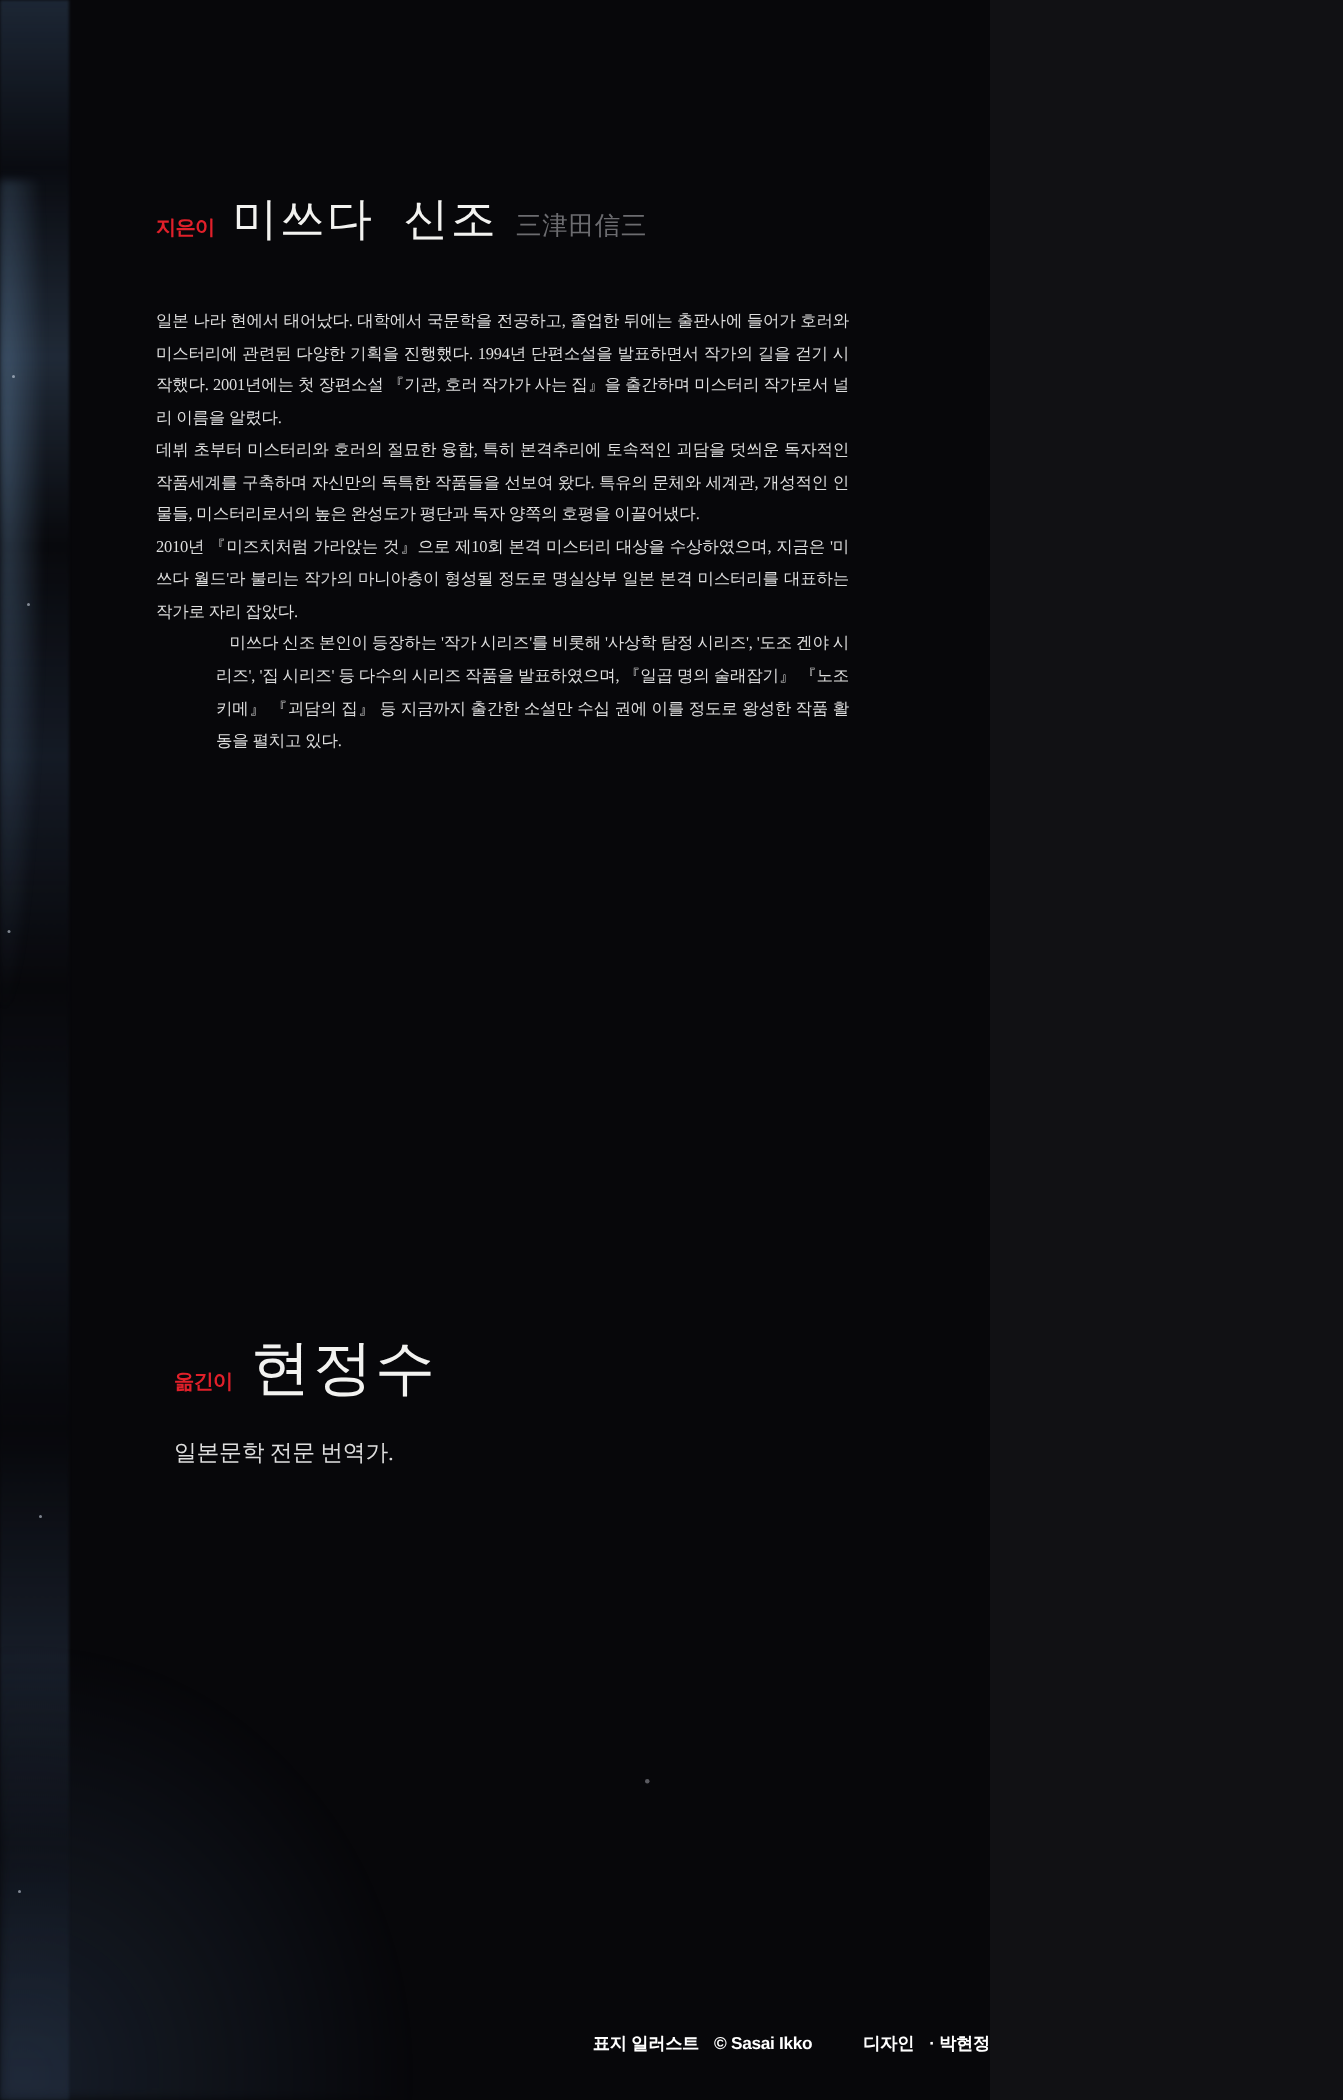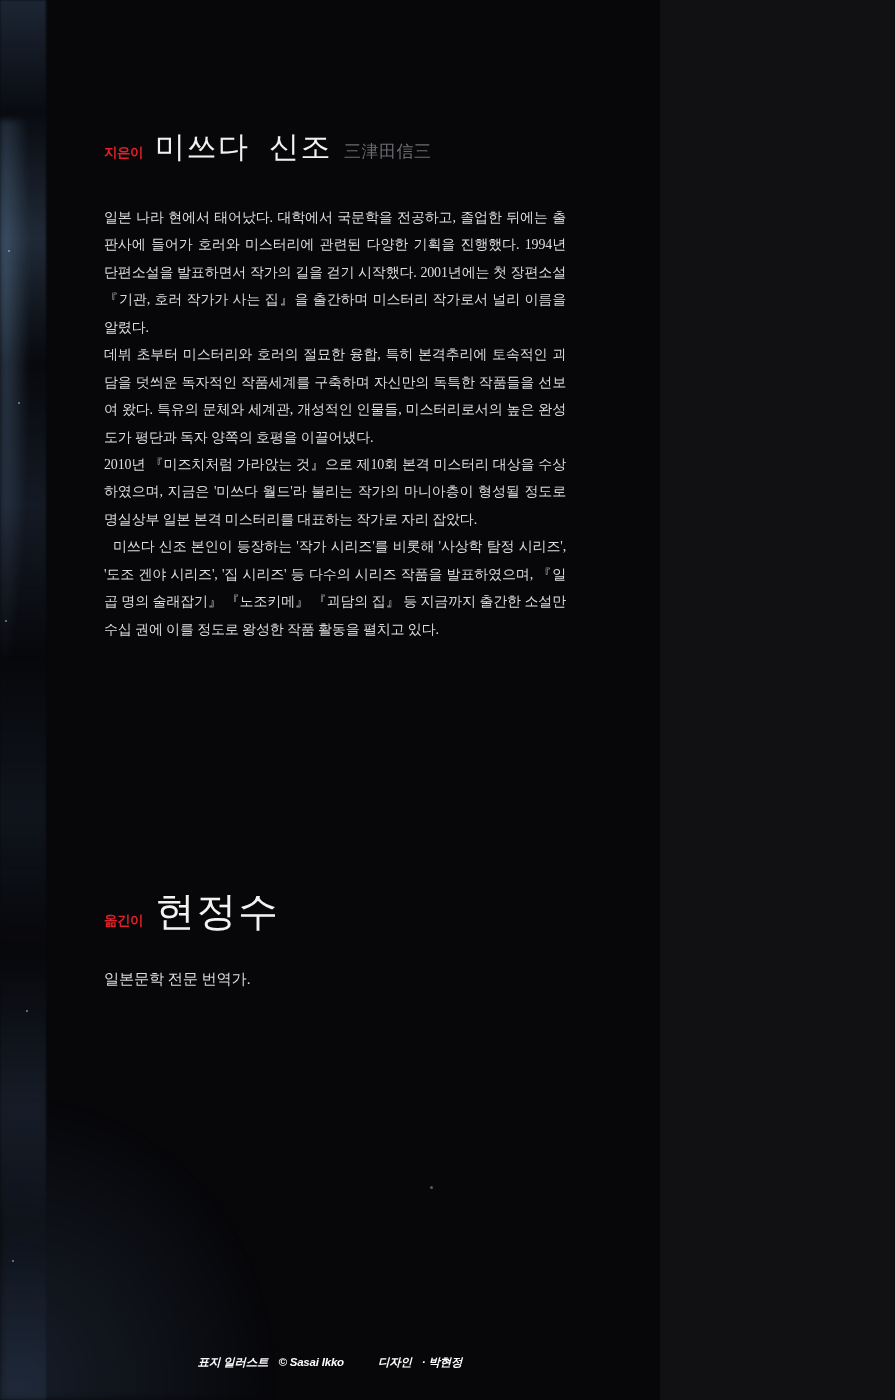--- a/index.html
+++ b/index.html
@@ -122,70 +122,70 @@
   }
   .block-author {
     position: absolute;
     top: 134px;
     left: 0;
     width: 462px;
   }
   .bio {
     margin-top: 40px;
     color: #dedede;
-    font-size: 14px;
+    font-size: 11px;
     line-height: 1.96;
     text-align: justify;
     text-justify: inter-character;
     letter-spacing: -0.15px;
   }
   .bio p {
     margin: 0;
   }
   .bio p.indent {
     text-indent: 9px;
+    margin-left: 40px;
   }
   .block-translator {
     position: absolute;
     top: 892px;
-    left: 0;
+    left: 12px;
     width: 462px;
   }
   .translator-name {
     color: #f2f2f0;
     font-size: 40px;
     letter-spacing: 1.5px;
     line-height: 1;
   }
   .tr-bio {
-    margin-top: 32px;
+    margin-top: 22px;
     color: #dedede;
     font-size: 15.2px;
     line-height: 1.96;
     text-align: justify;
     letter-spacing: -0.15px;
   }
   .tr-bio p { margin: 0; }
 
   
   .credits {
     position: absolute;
     left: 0;
     top: 1355px;
     width: 660px;
     display: flex;
-    justify-content: center;
+    justify-content: flex-end;
     align-items: baseline;
     gap: 10px;
     font-family: "Liberation Sans", sans-serif;
     font-size: 11.5px;
     color: #ffffff;
     font-weight: 700;
     letter-spacing: -0.2px;
-    font-style: italic;
   }
   .credits .sep { width: 14px; }
   .credits .val {
     font-weight: 700;
   }
   .credits .copy {
     font-weight: 700;
   }
   .dot-mark {
     position: absolute;

